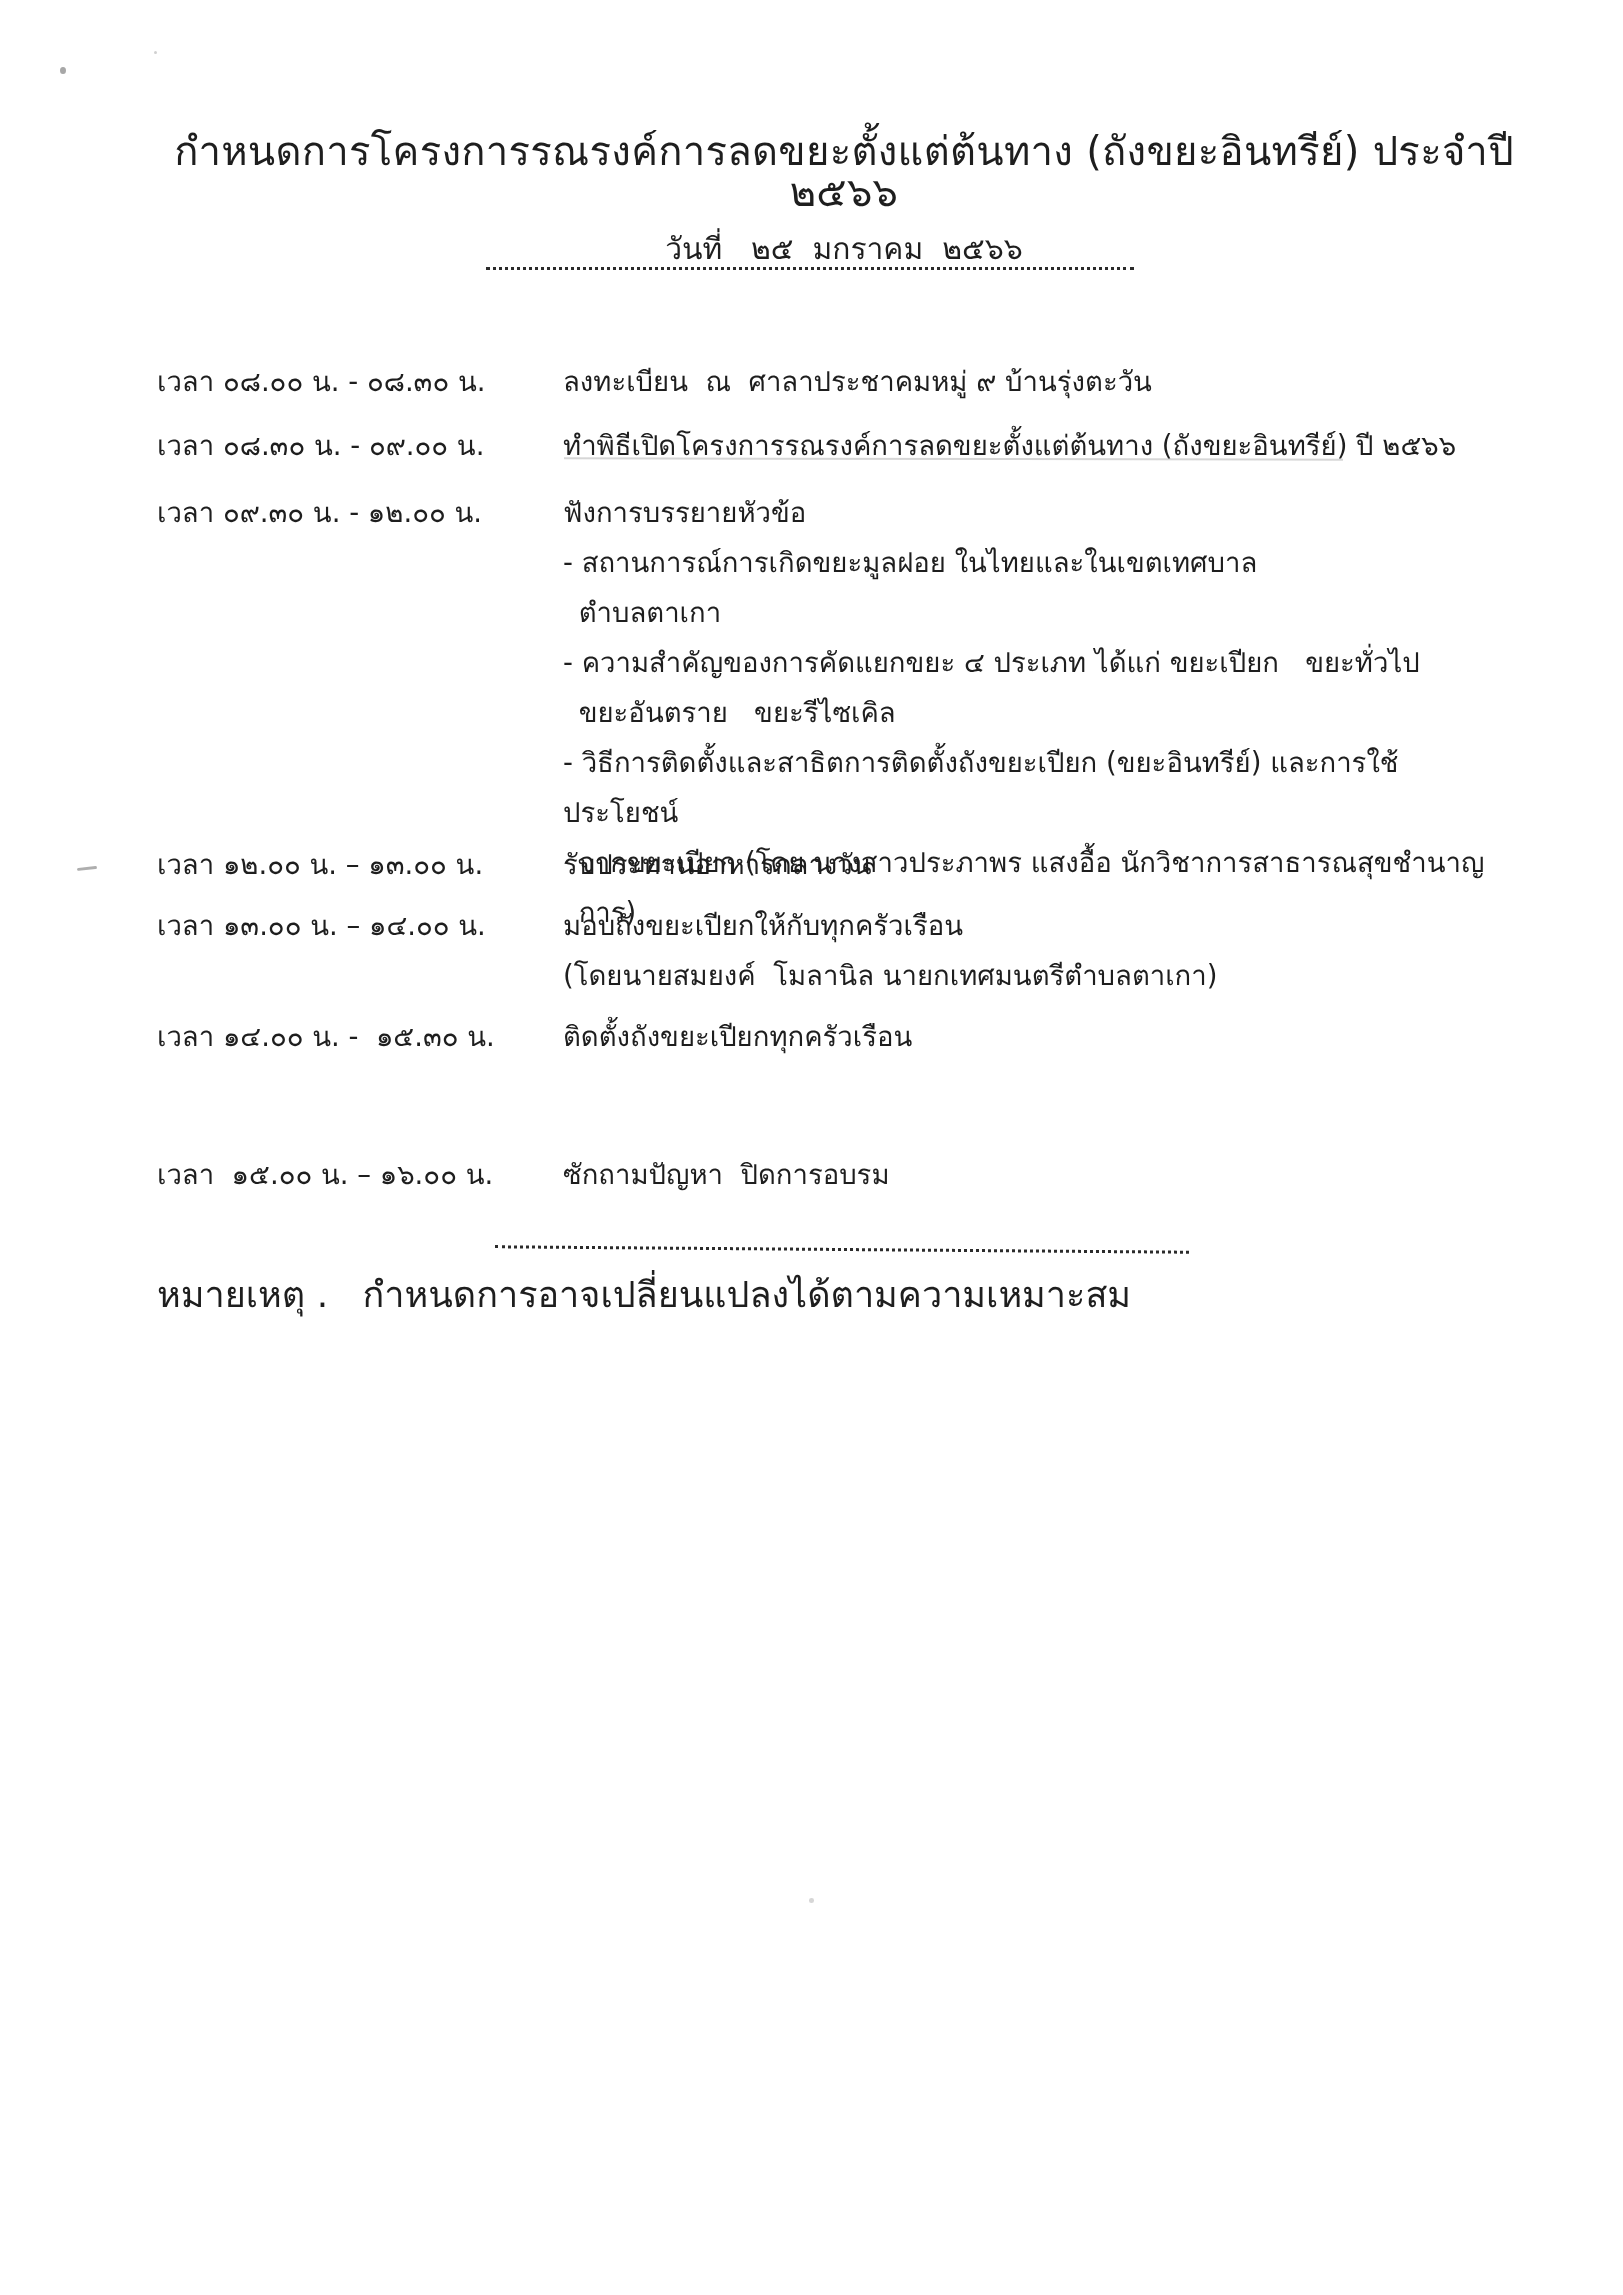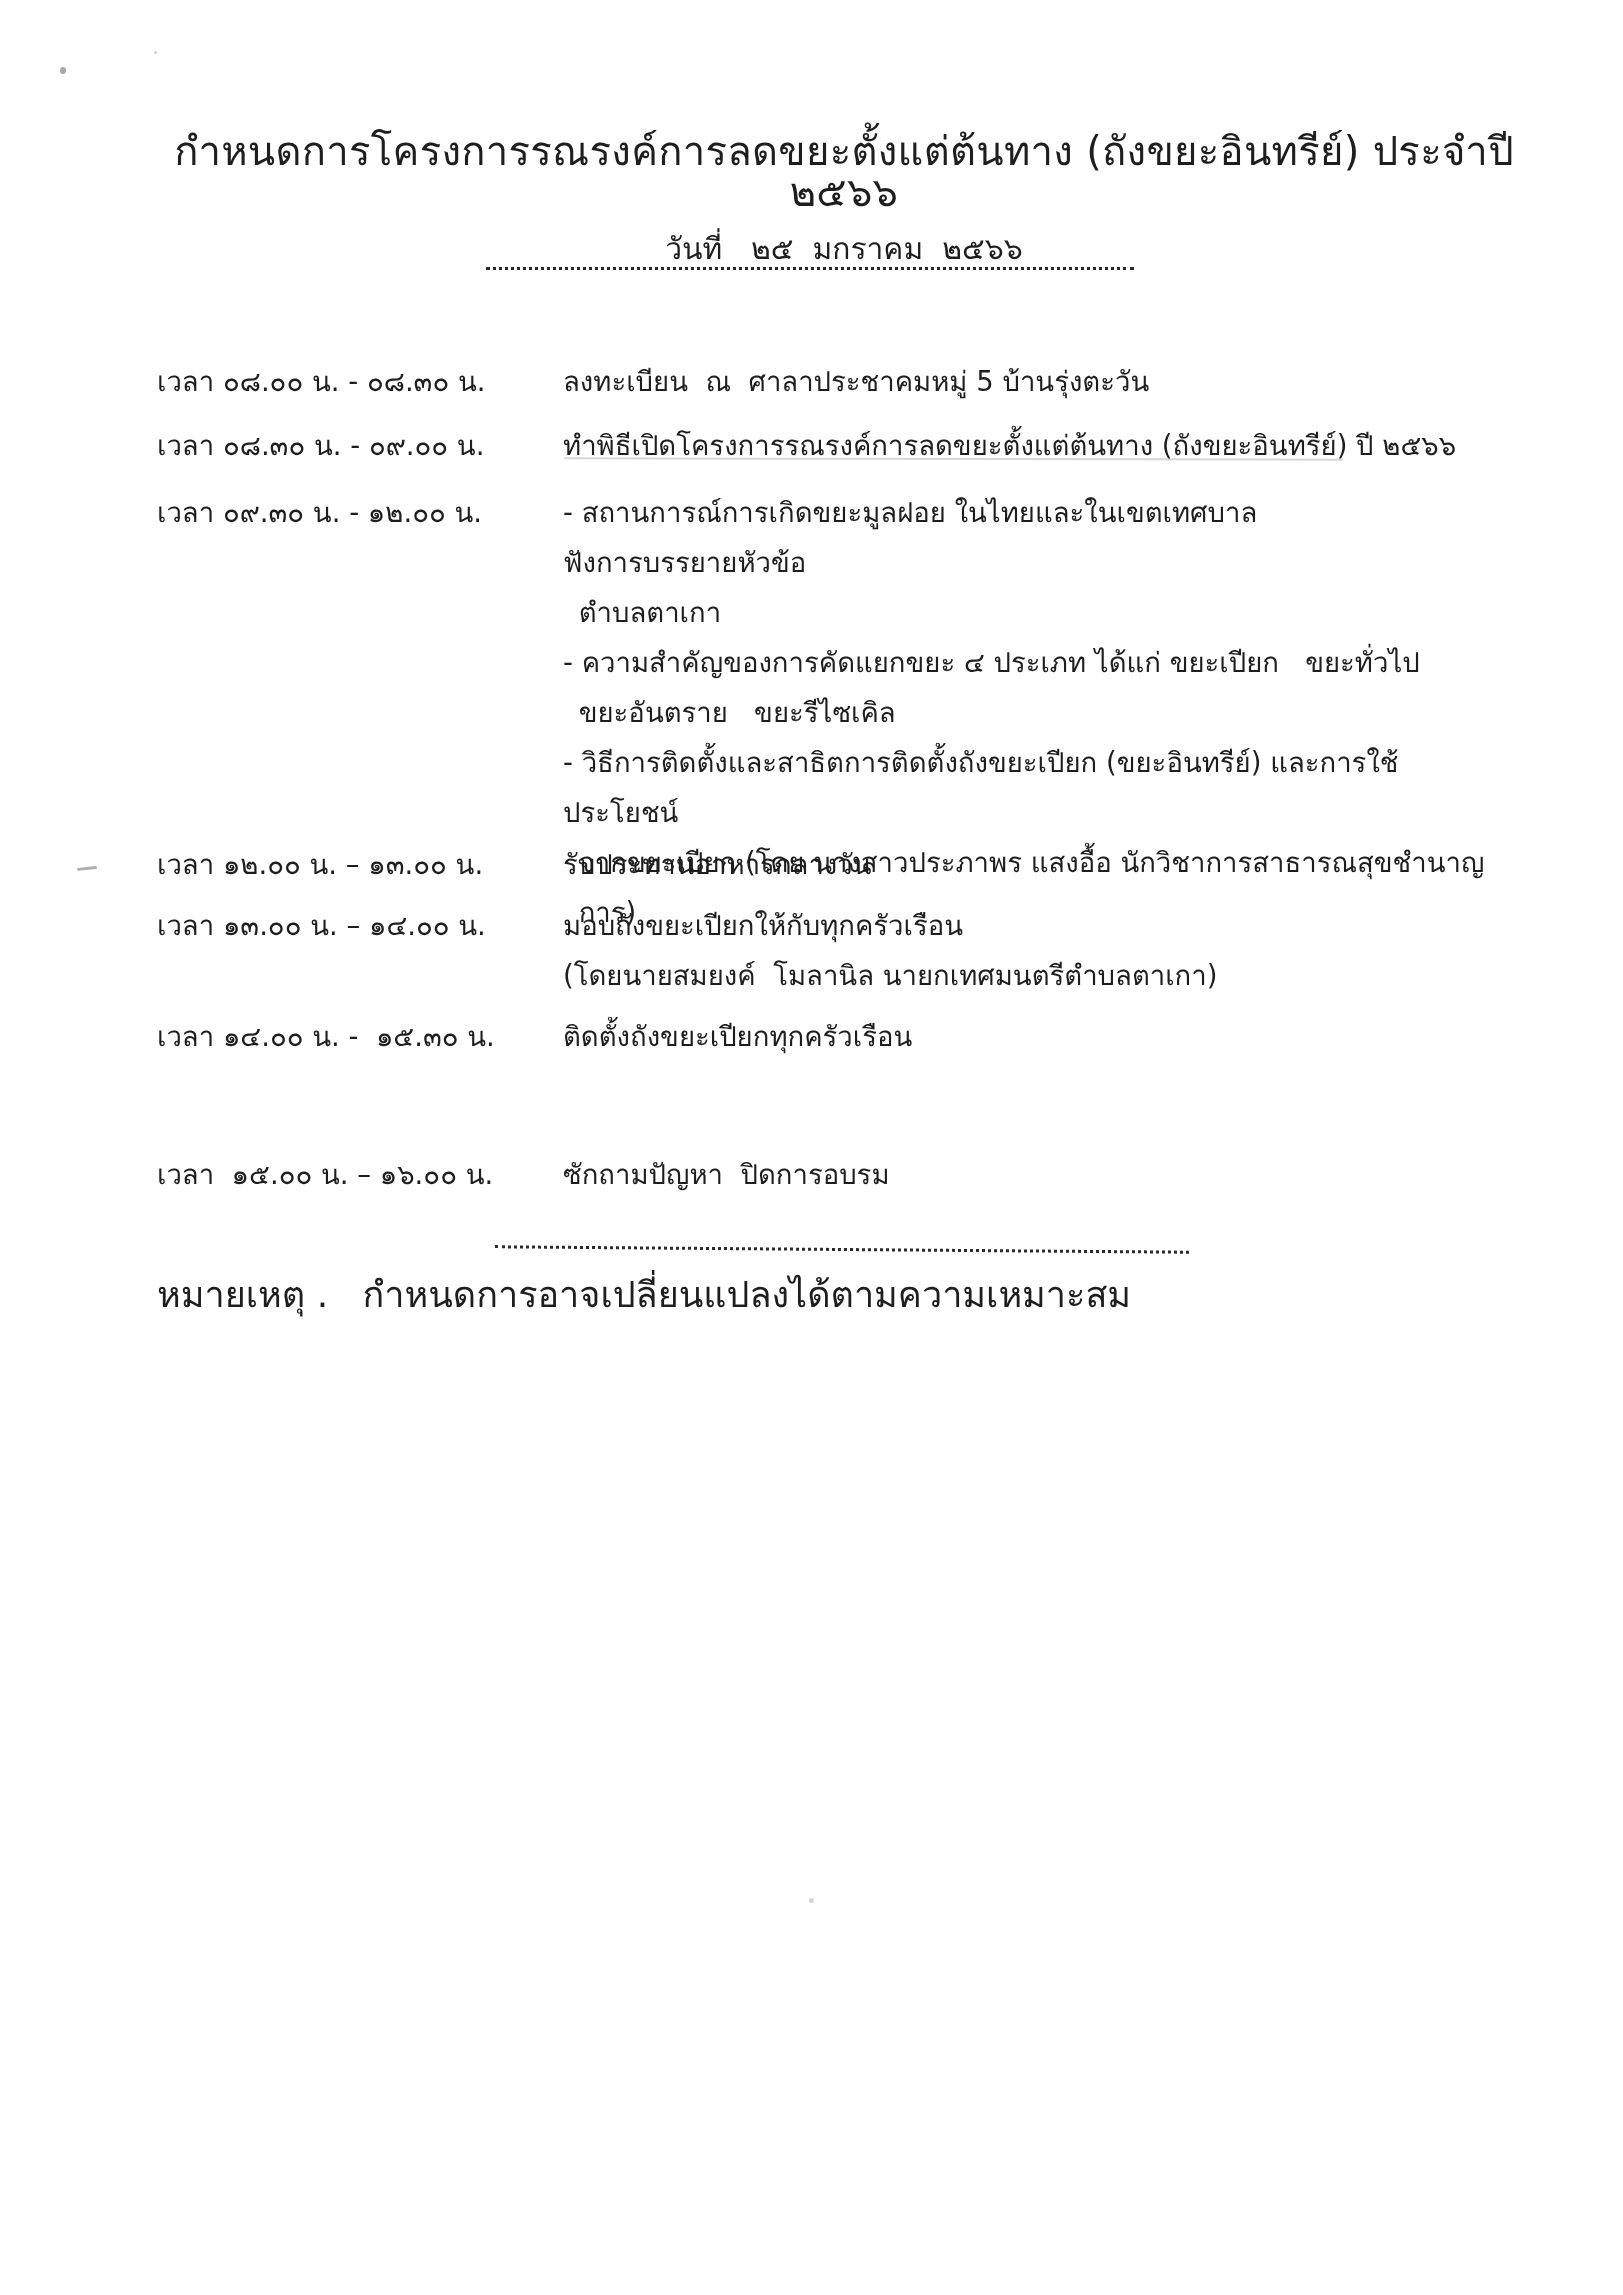--- a/index.html
+++ b/index.html
@@ -136,36 +136,36 @@
   <div class="title-block">
     <div class="title-line1 txt">กำหนดการโครงการรณรงค์การลดขยะตั้งแต่ต้นทาง (ถังขยะอินทรีย์) ประจำปี ๒๕๖๖</div>
     <div class="title-line2 txt">วันที่   ๒๕  มกราคม  ๒๕๖๖</div>
   </div>
 
   <div class="dotted-rule rule-1"></div>
 
   <div class="schedule-row row-1">
     <div class="time-col txt">เวลา ๐๘.๐๐ น. - ๐๘.๓๐ น.</div>
     <div class="activity-col">
-      <div class="txt">ลงทะเบียน  ณ  ศาลาประชาคมหมู่ 5 บ้านรุ่งตะวัน</div>
+      <div class="txt">ลงทะเบียน  ณ  ศาลาประชาคมหมู่ ๙ บ้านรุ่งตะวัน</div>
     </div>
   </div>
 
   <div class="schedule-row row-2">
     <div class="time-col txt">เวลา ๐๘.๓๐ น. - ๐๙.๐๐ น.</div>
     <div class="activity-col">
       <div class="txt">ทำพิธีเปิดโครงการรณรงค์การลดขยะตั้งแต่ต้นทาง (ถังขยะอินทรีย์) ปี ๒๕๖๖</div>
     </div>
   </div>
 
   <div class="schedule-row row-3">
     <div class="time-col txt">เวลา ๐๙.๓๐ น. - ๑๒.๐๐ น.</div>
     <div class="activity-col">
+      <div class="txt">ฟังการบรรยายหัวข้อ</div>
       <div class="txt">- สถานการณ์การเกิดขยะมูลฝอย ในไทยและในเขตเทศบาล</div>
-      <div class="txt">ฟังการบรรยายหัวข้อ</div>
       <div class="txt indent">ตำบลตาเกา</div>
       <div class="txt">- ความสำคัญของการคัดแยกขยะ ๔ ประเภท ได้แก่ ขยะเปียก   ขยะทั่วไป</div>
       <div class="txt indent">ขยะอันตราย   ขยะรีไซเคิล</div>
       <div class="txt">- วิธีการติดตั้งและสาธิตการติดตั้งถังขยะเปียก (ขยะอินทรีย์) และการใช้ประโยชน์</div>
       <div class="txt indent">จากขยะเปียก (โดย นางสาวประภาพร แสงอื้อ นักวิชาการสาธารณสุขชำนาญการ)</div>
     </div>
   </div>
 
   <div class="schedule-row row-4">
     <div class="time-col txt">เวลา ๑๒.๐๐ น. – ๑๓.๐๐ น.</div>

